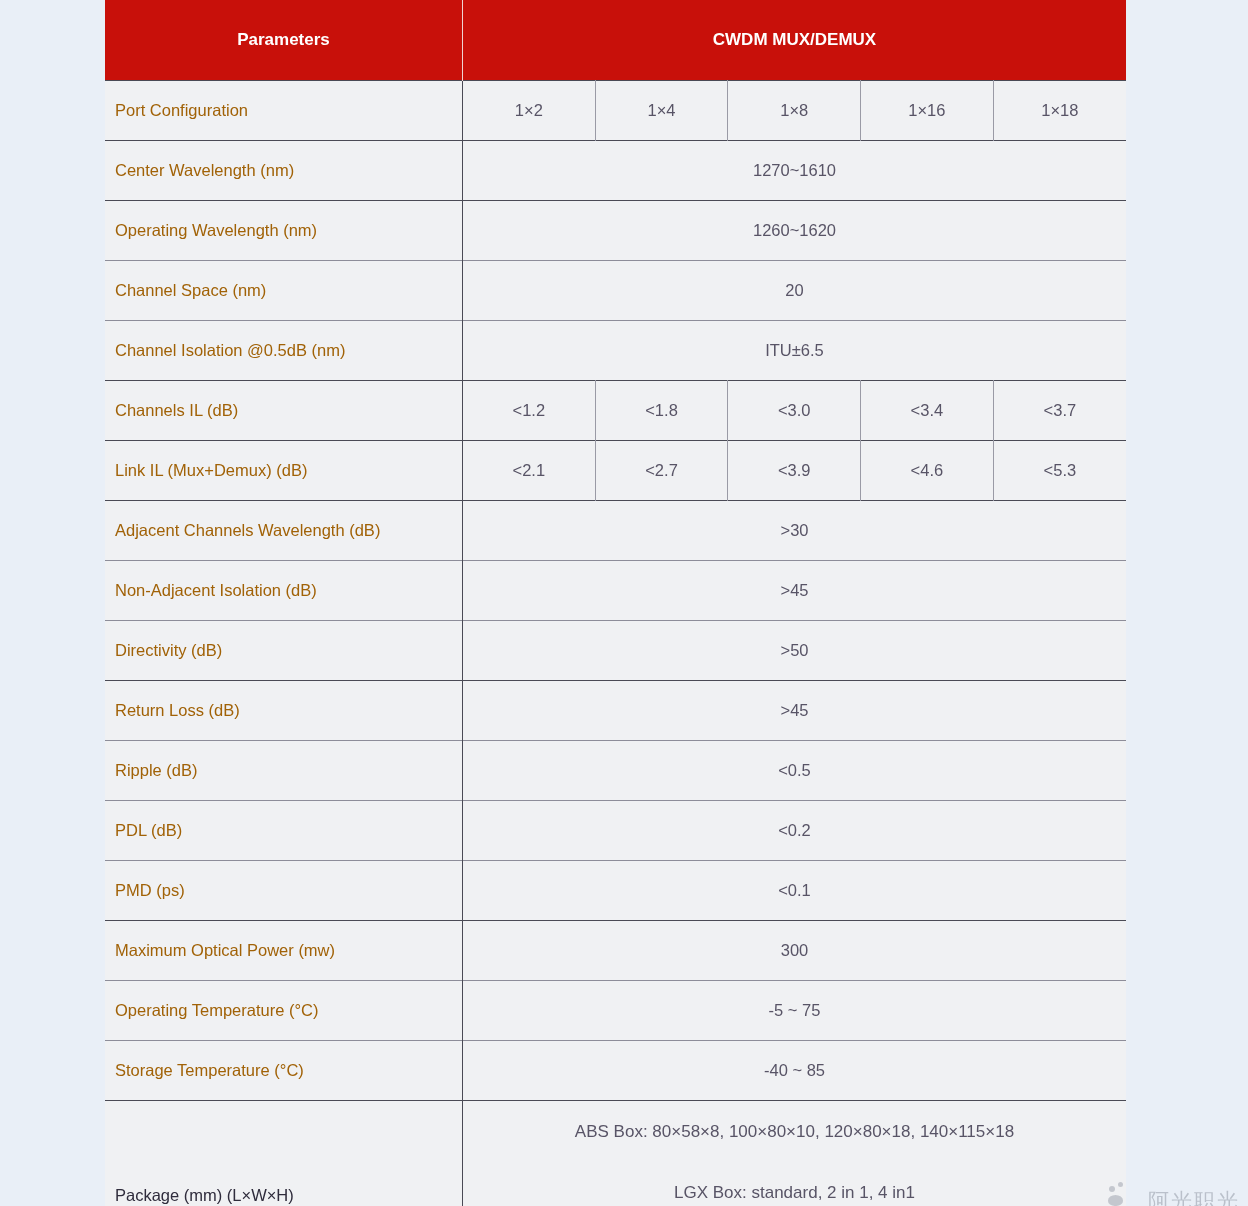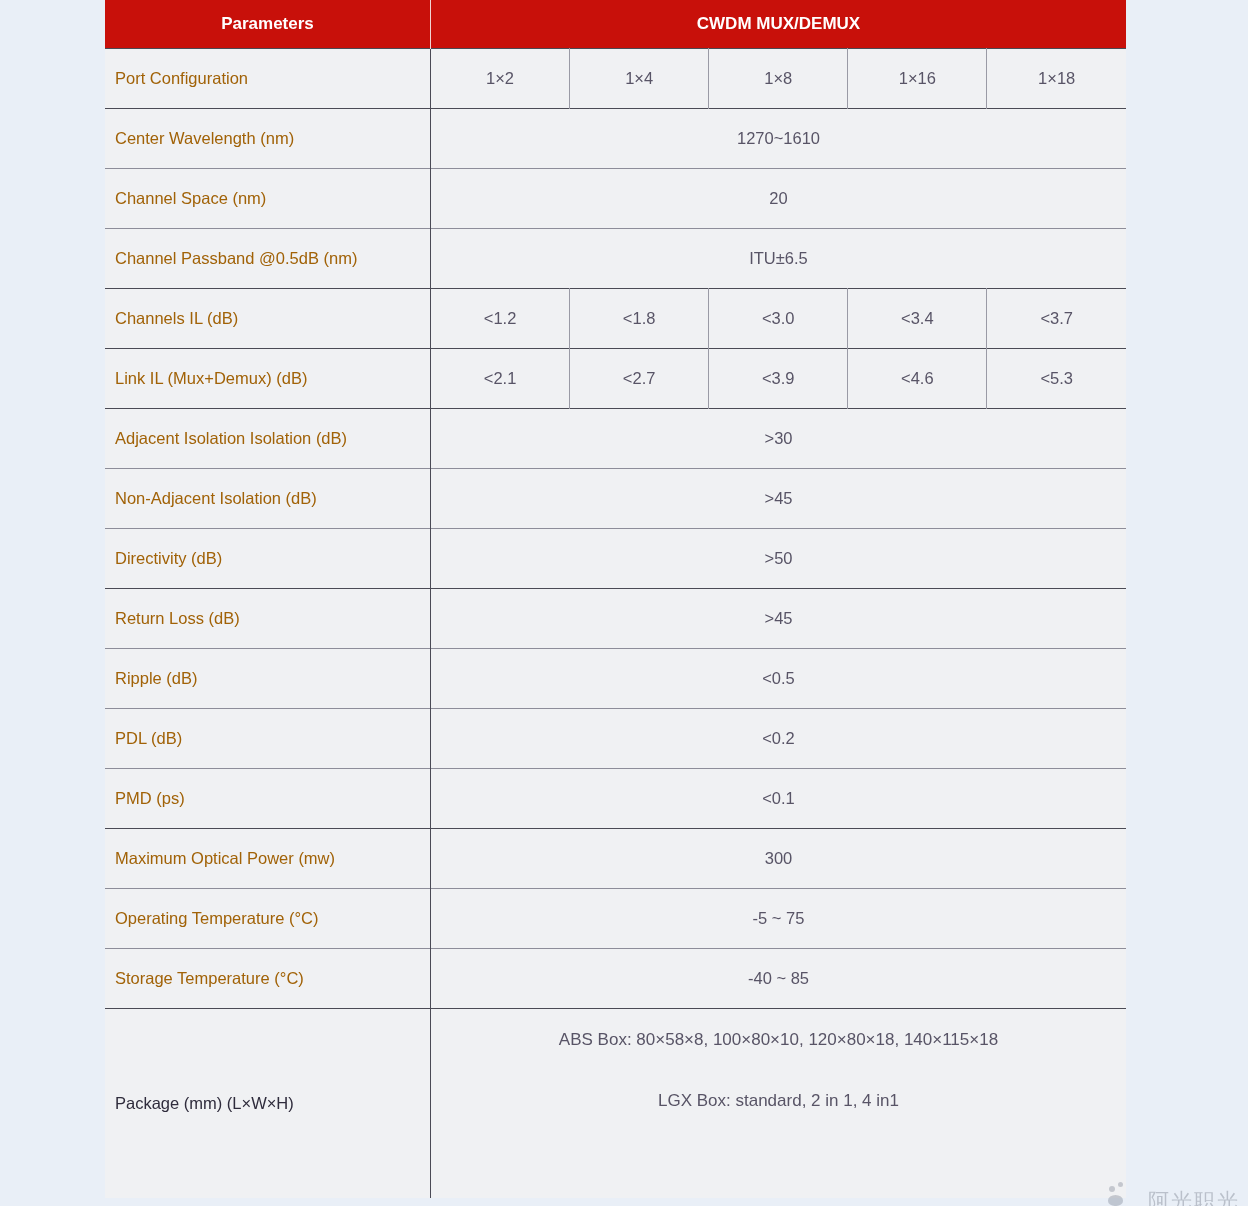--- a/index.html
+++ b/index.html
@@ -28,21 +28,21 @@
     table-layout: fixed;
   }
 
   
   thead th {
     background: #c8100a;
     color: #ffffff;
     font-size: 17px;
     font-weight: bold;
     height: 48px;
-    padding: 0;
+    padding: 16px;
     text-align: center;
     vertical-align: middle;
     border: none;
   }
   thead th.param-head {
     border-right: 1px solid #f0d3d2;
   }
 
   
   tbody td {
@@ -152,26 +152,30 @@
         <td class="value split" style="width:139px">1×4</td>
         <td class="value split" style="width:139px">1×8</td>
         <td class="value split" style="width:139px">1×16</td>
         <td class="value split last">1×18</td>
       </tr>
 
       <tr>
         <td class="label">Center Wavelength (nm)</td>
         <td class="value" colspan="5">1270~1610</td>
       </tr>
+      <tr>
+        <td class="label">Operating Wavelength (nm)</td>
+        <td class="value" colspan="5">1260~1620</td>
+      </tr>
       <tr class="light">
         <td class="label">Channel Space (nm)</td>
         <td class="value" colspan="5">20</td>
       </tr>
       <tr class="light">
-        <td class="label">Channel Passband @0.5dB (nm)</td>
+        <td class="label">Channel Isolation @0.5dB (nm)</td>
         <td class="value" colspan="5">ITU±6.5</td>
       </tr>
 
       <tr>
         <td class="label">Channels IL (dB)</td>
         <td class="value split">&lt;1.2</td>
         <td class="value split">&lt;1.8</td>
         <td class="value split">&lt;3.0</td>
         <td class="value split">&lt;3.4</td>
         <td class="value split last">&lt;3.7</td>
@@ -180,21 +184,21 @@
       <tr>
         <td class="label">Link IL (Mux+Demux) (dB)</td>
         <td class="value split">&lt;2.1</td>
         <td class="value split">&lt;2.7</td>
         <td class="value split">&lt;3.9</td>
         <td class="value split">&lt;4.6</td>
         <td class="value split last">&lt;5.3</td>
       </tr>
 
       <tr>
-        <td class="label">Adjacent Isolation Isolation (dB)</td>
+        <td class="label">Adjacent Channels Wavelength (dB)</td>
         <td class="value" colspan="5">&gt;30</td>
       </tr>
       <tr class="light">
         <td class="label">Non-Adjacent Isolation (dB)</td>
         <td class="value" colspan="5">&gt;45</td>
       </tr>
       <tr class="light">
         <td class="label">Directivity (dB)</td>
         <td class="value" colspan="5">&gt;50</td>
       </tr>

